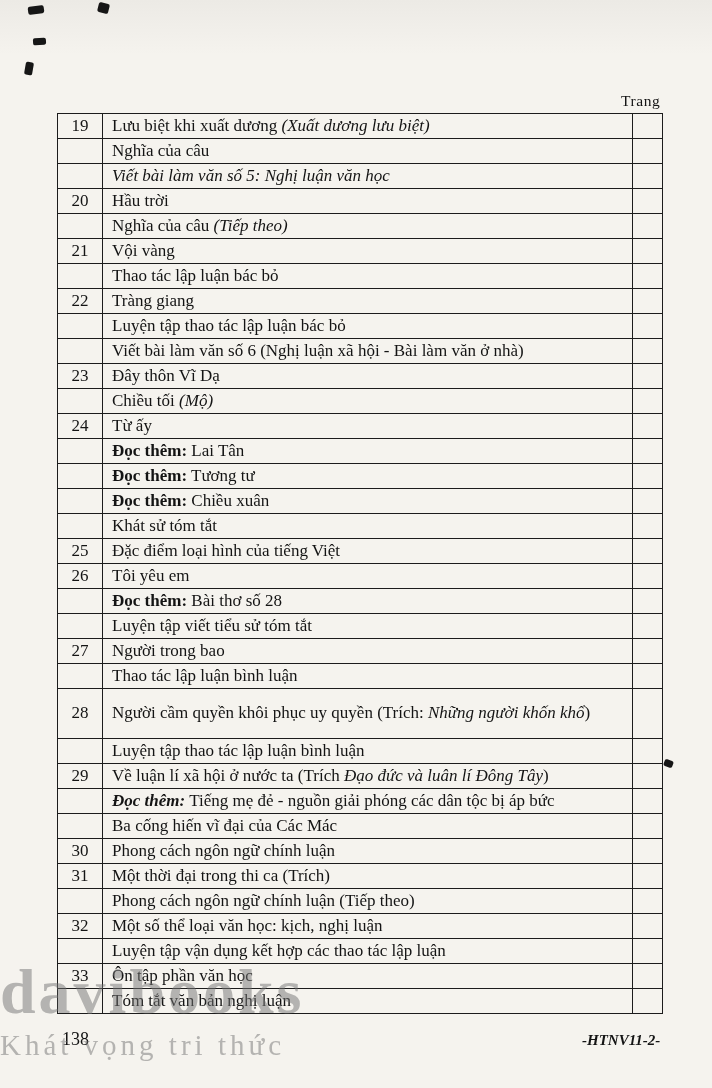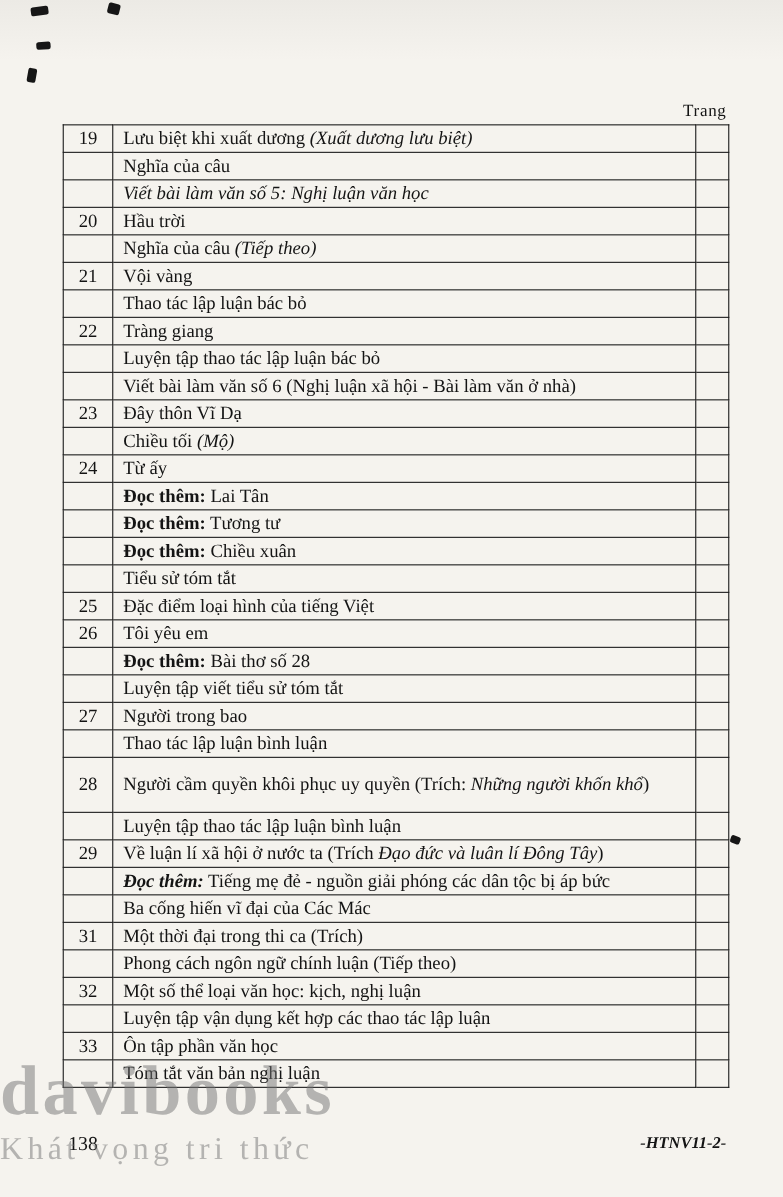--- a/index.html
+++ b/index.html
@@ -156,21 +156,21 @@
           <td class="col-title"><span style="font-weight: bold;">Đọc thêm:</span><span> Tương tư</span></td>
           <td class="col-page"></td>
         </tr>
         <tr>
           <td class="col-week"></td>
           <td class="col-title"><span style="font-weight: bold;">Đọc thêm:</span><span> Chiều xuân</span></td>
           <td class="col-page"></td>
         </tr>
         <tr>
           <td class="col-week"></td>
-          <td class="col-title"><span>Tiểu sử tóm tắt</span></td>
+          <td class="col-title"><span>Khát sử tóm tắt</span></td>
           <td class="col-page"></td>
         </tr>
         <tr>
           <td class="col-week">25</td>
           <td class="col-title"><span>Đặc điểm loại hình của tiếng Việt</span></td>
           <td class="col-page"></td>
         </tr>
         <tr>
           <td class="col-week">26</td>
           <td class="col-title"><span>Tôi yêu em</span></td>
@@ -212,20 +212,25 @@
           <td class="col-page"></td>
         </tr>
         <tr>
           <td class="col-week"></td>
           <td class="col-title"><span style="font-style: italic; font-weight: bold;">Đọc thêm:</span><span> Tiếng mẹ đẻ - nguồn giải phóng các dân tộc bị áp bức</span></td>
           <td class="col-page"></td>
         </tr>
         <tr>
           <td class="col-week"></td>
           <td class="col-title"><span>Ba cống hiến vĩ đại của Các Mác</span></td>
+          <td class="col-page"></td>
+        </tr>
+        <tr>
+          <td class="col-week">30</td>
+          <td class="col-title"><span>Phong cách ngôn ngữ chính luận</span></td>
           <td class="col-page"></td>
         </tr>
         <tr>
           <td class="col-week">31</td>
           <td class="col-title"><span>Một thời đại trong thi ca (Trích)</span></td>
           <td class="col-page"></td>
         </tr>
         <tr>
           <td class="col-week"></td>
           <td class="col-title"><span>Phong cách ngôn ngữ chính luận (Tiếp theo)</span></td>

